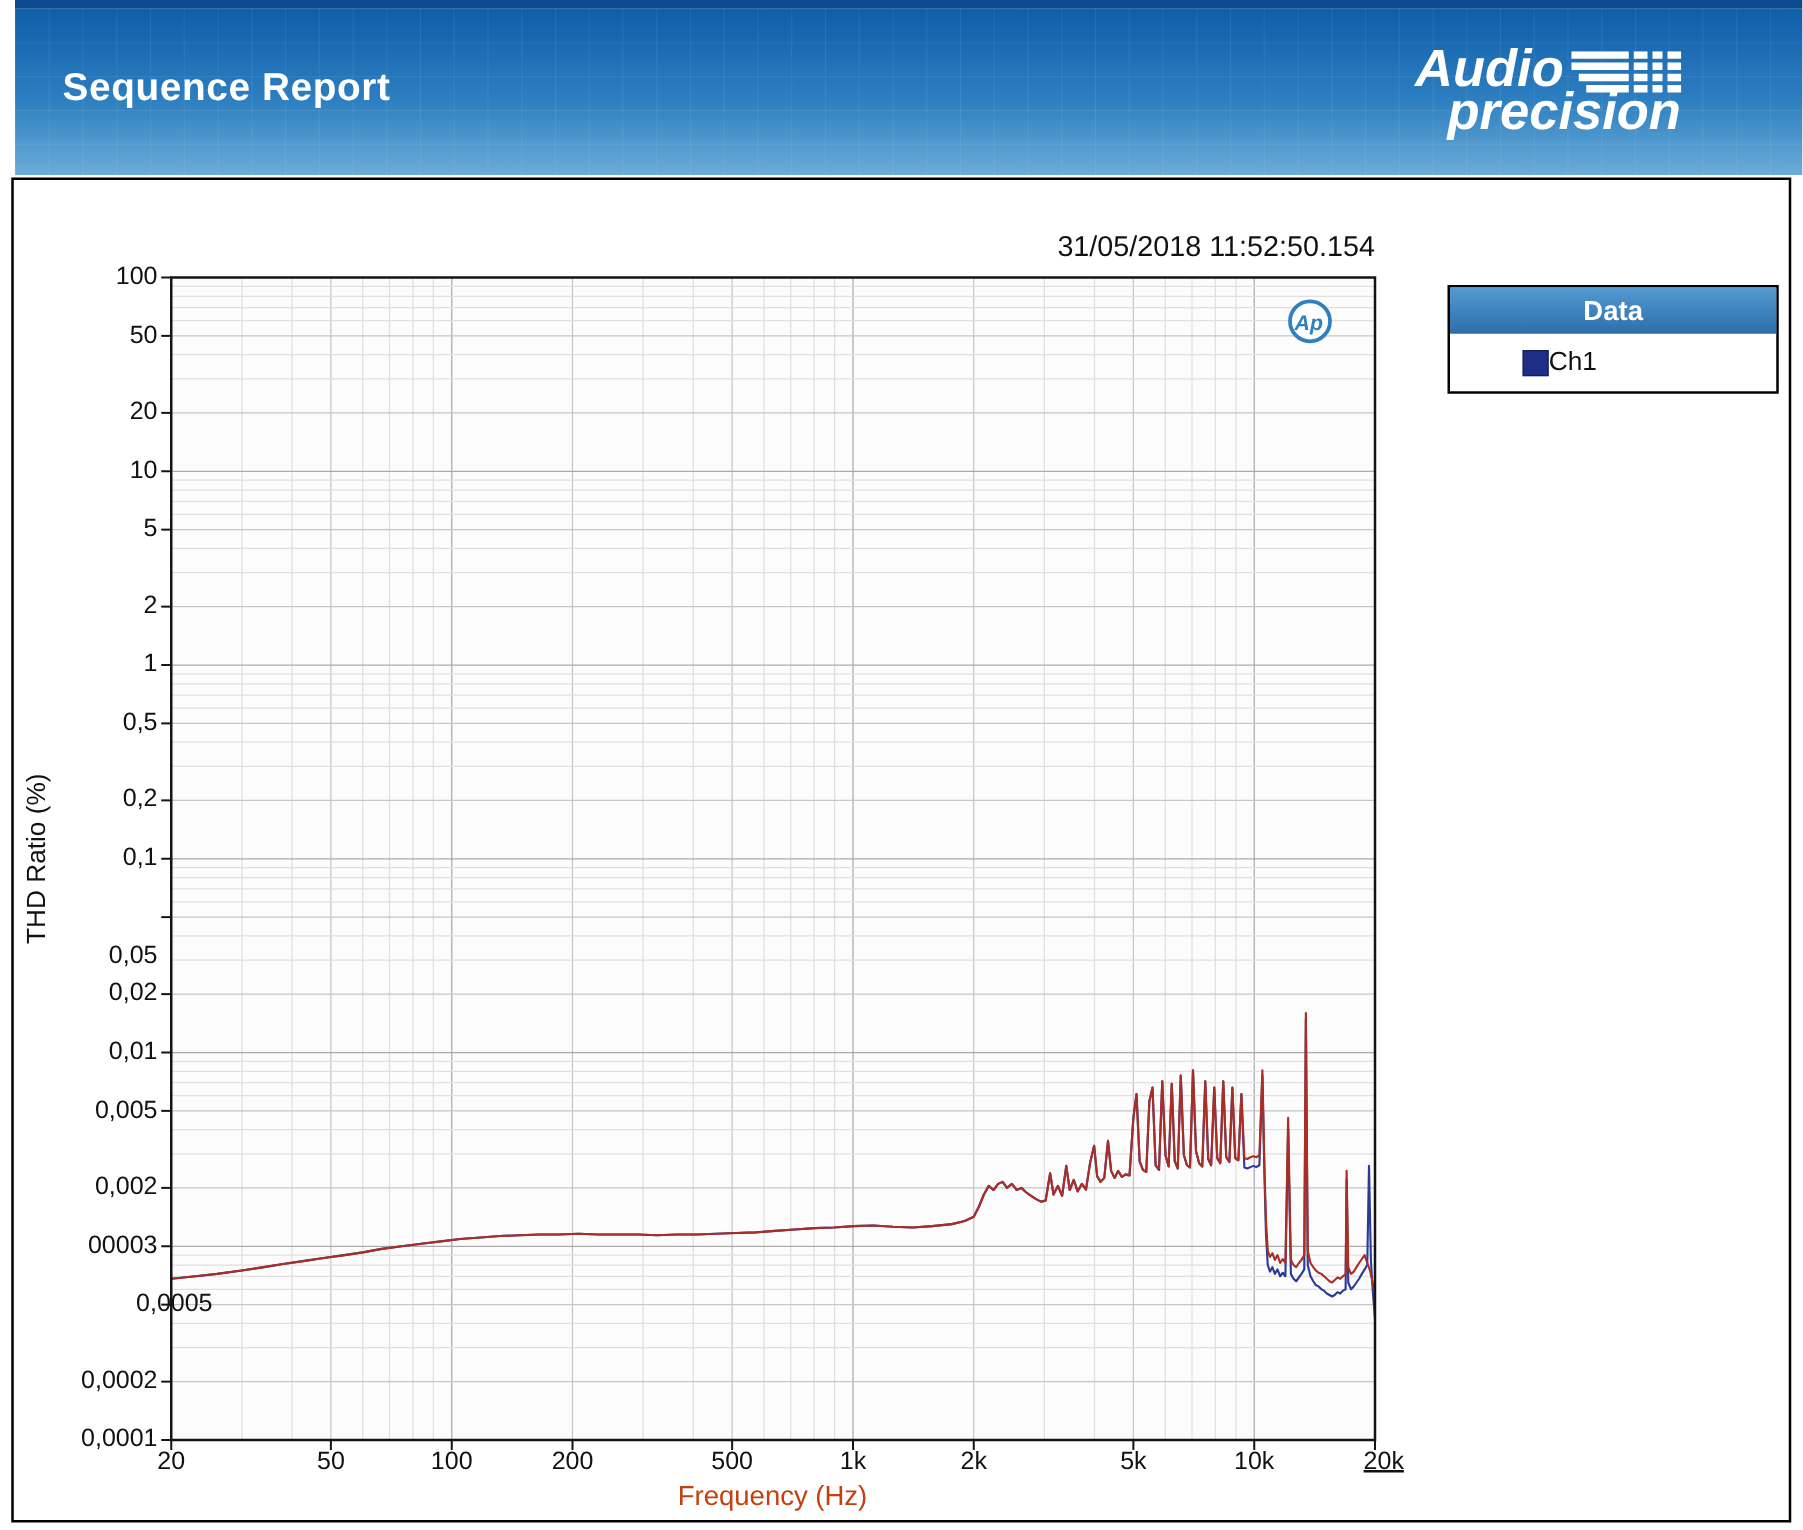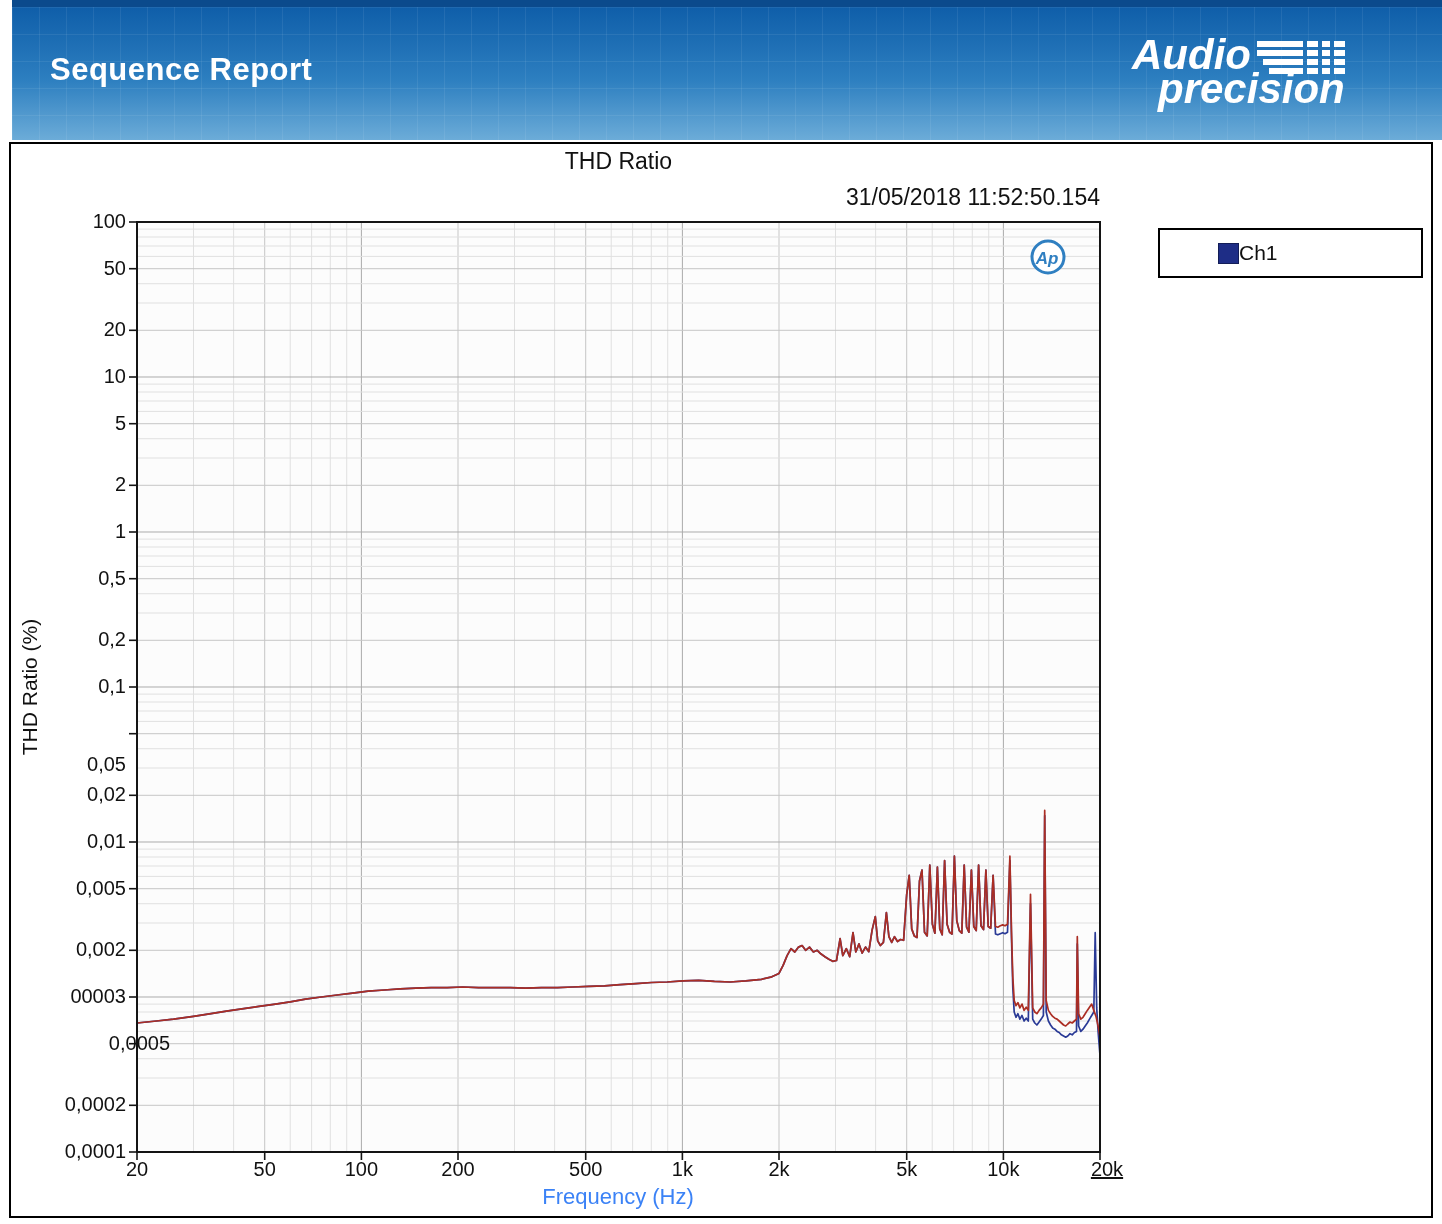--- a/index.html
+++ b/index.html
@@ -32,21 +32,21 @@
     font-size:23px;color:#111;}
 
   #plot-svg{position:absolute;left:0;top:0;width:1442px;height:1224px;}
 
   .ytick{position:absolute;left:0;width:126px;text-align:right;font-size:20px;color:#111;}
   .xtick{position:absolute;top:1158px;width:90px;text-align:center;font-size:20px;color:#111;}
 
   #y-axis-title{position:absolute;left:30px;top:687px;transform:translate(-50%,-50%) rotate(-90deg);
     white-space:nowrap;font-size:21px;color:#111;}
   #x-axis-title{position:absolute;left:618px;top:1184px;transform:translateX(-50%);
-    white-space:nowrap;font-size:22px;color:#3b82f6;}
+    white-space:nowrap;font-size:22px;color:#c2410c;}
 
   
   #legend{position:absolute;left:1158px;top:228px;width:261px;border:2px solid #000;background:#fff;}
   #legend-header{height:37px;display:flex;align-items:center;justify-content:center;
     background:linear-gradient(180deg,#549ad1 0%,#2d6ea9 100%);
     color:#fff;font-size:22px;font-weight:bold;}
   .legend-row{height:46px;display:flex;align-items:center;padding-left:58px;gap:0;}
   .swatch{width:21px;height:21px;border:1px solid rgba(0,0,0,.35);box-sizing:border-box;}
   .legend-label{font-size:21px;color:#111;}
 </style>
@@ -199,21 +199,20 @@
       <line x1="129" y1="997.0" x2="137" y2="997.0" stroke="#141414" stroke-width="1.6"></line>
       <line x1="129" y1="1043.7" x2="137" y2="1043.7" stroke="#141414" stroke-width="1.6"></line>
       <line x1="129" y1="1105.3" x2="137" y2="1105.3" stroke="#141414" stroke-width="1.6"></line>
       <line x1="129" y1="1152.0" x2="137" y2="1152.0" stroke="#141414" stroke-width="1.6"></line>
       <g>
         <circle cx="1048" cy="257" r="16" fill="#ffffff" stroke="#2f7fc1" stroke-width="3"></circle>
         <text x="1047" y="264" font-size="17" font-style="italic" font-weight="bold" fill="#2f7fc1" text-anchor="middle" font-family="Liberation Sans, sans-serif">Ap</text>
       </g>
     </svg>
 
-  <div id="chart-title">THD Ratio</div>
   <div id="timestamp">31/05/2018 11:52:50.154</div>
   <div id="y-axis-title">THD Ratio (%)</div>
   <div id="x-axis-title">Frequency (Hz)</div>
   <div id="tick-layer">
       <div class="ytick" style="top: 210px;">100</div>
       <div class="ytick" style="top: 256.66px;">50</div>
       <div class="ytick" style="top: 318.34px;">20</div>
       <div class="ytick" style="top: 365px;">10</div>
       <div class="ytick" style="top: 411.66px;">5</div>
       <div class="ytick" style="top: 473.34px;">2</div>
@@ -236,19 +235,20 @@
       <div class="xtick" style="left: 413px;">200</div>
       <div class="xtick" style="left: 540.739px;">500</div>
       <div class="xtick" style="left: 637.369px;">1k</div>
       <div class="xtick" style="left: 734px;">2k</div>
       <div class="xtick" style="left: 861.739px;">5k</div>
       <div class="xtick" style="left: 958.369px;">10k</div>
       <div class="xtick" style="left: 1062px; text-decoration: underline;">20k</div>
     </div>
 
   <div id="legend">
+    <div id="legend-header">Data</div>
     <div class="legend-row">
       <span class="swatch" style="background-color: rgb(30, 45, 134);"></span>
       <span class="legend-label">Ch1</span>
     </div>
   </div>
 
 </div>
 
 </body></html>

